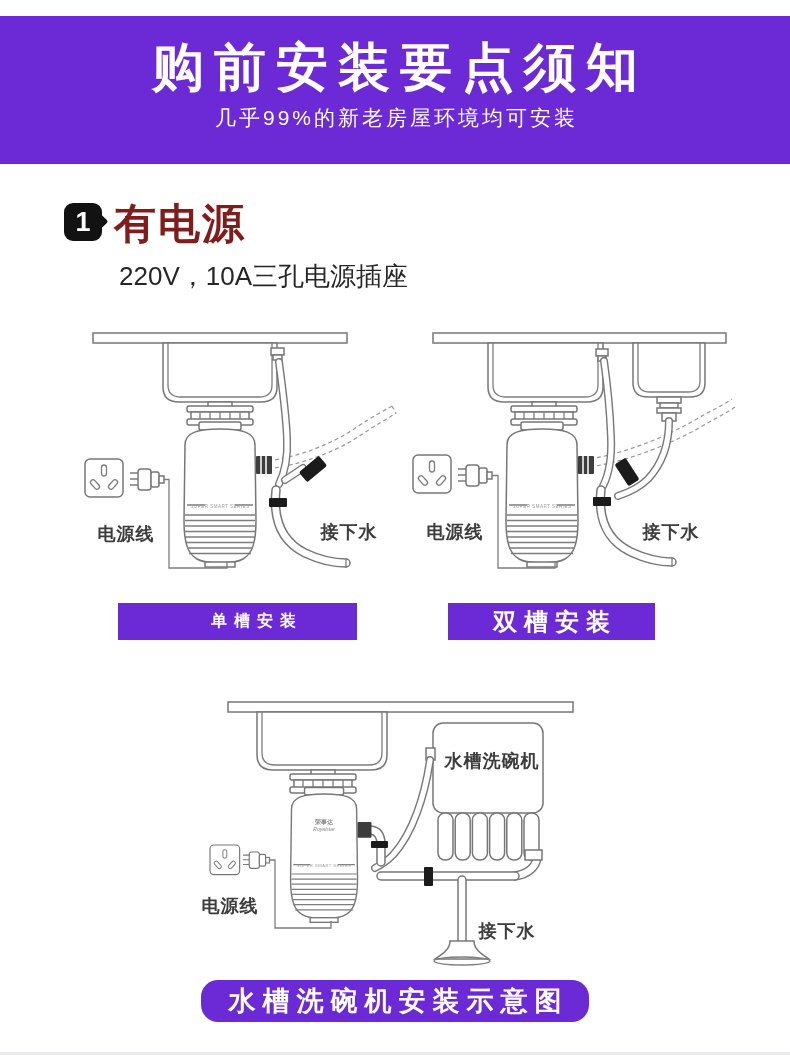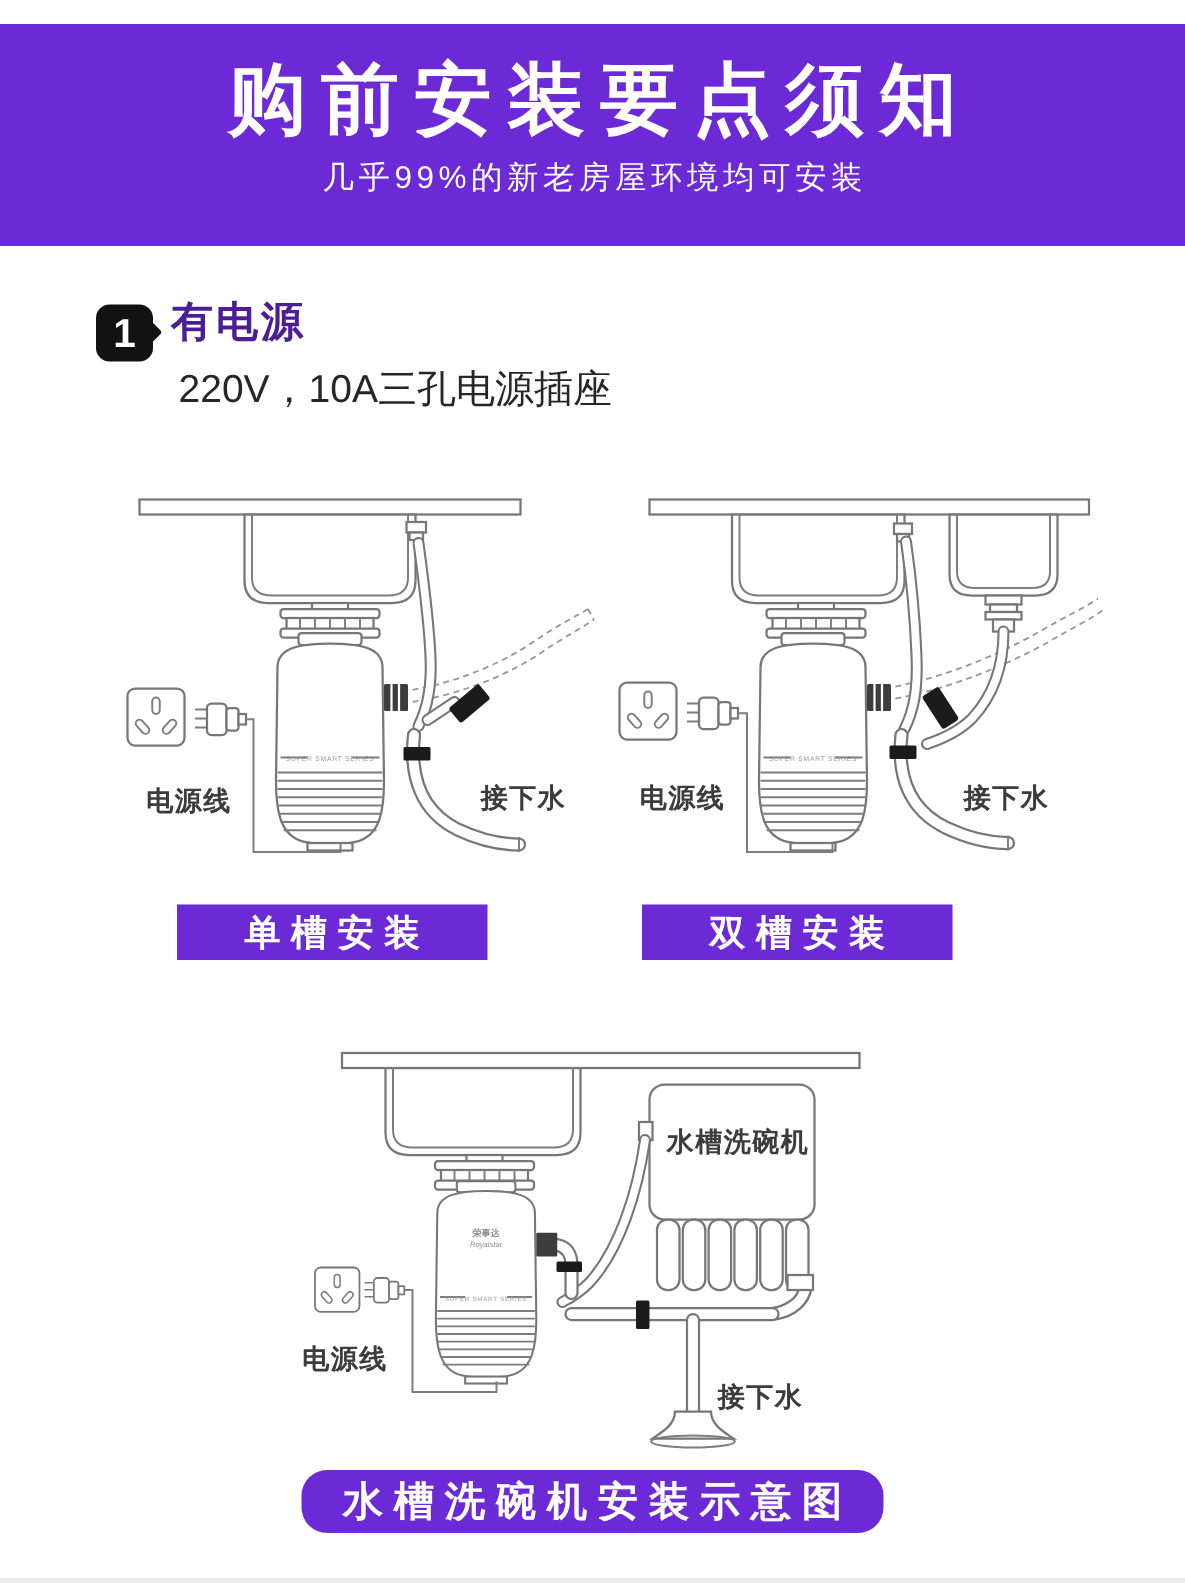--- a/index.html
+++ b/index.html
@@ -9,22 +9,22 @@
   
   .hdr{position:absolute;left:0;top:0;width:790px;height:148px;background:#6b2ad5;color:#fff;text-align:center;margin-top:16px;}
   .hdr-title{padding-top:22px;font-size:52px;font-weight:700;letter-spacing:10px;text-indent:10px;line-height:1.15;}
   .hdr-sub{margin-top:6px;font-size:21px;font-weight:400;letter-spacing:3px;text-indent:3px;}
 
   
   .badge{position:absolute;left:64px;top:203px;width:38px;height:38px;background:#121212;border-radius:9px;
          color:#fff;font-size:27px;font-weight:700;display:flex;align-items:center;justify-content:center;}
   .badge::after{content:"";position:absolute;right:-4px;top:13px;width:11px;height:11px;background:#121212;
          transform:rotate(45deg);border-radius:2px;}
-  .sec-title{position:absolute;left:114px;top:196px;font-size:28px;font-weight:700;color:#4c1d95;letter-spacing:2px;}
-  .sec-sub{position:absolute;left:119px;top:242px;font-size:26px;color:#262626;}
+  .sec-title{position:absolute;left:114px;top:196px;font-size:42px;font-weight:700;color:#7f1d1d;letter-spacing:2px;}
+  .sec-sub{position:absolute;left:119px;top:259px;font-size:26px;color:#262626;}
 
   
   .diag{position:absolute;}
   .ln{fill:#ffffff;stroke:#777777;stroke-width:1.5;}
   .lnf{fill:none;stroke:#7d7d7d;stroke-width:1.3;}
   .tube-o{fill:none;stroke:#777777;stroke-width:9.5;stroke-linecap:round;}
   .tube-i{fill:none;stroke:#ffffff;stroke-width:6.5;stroke-linecap:round;}
   .hose-o{fill:none;stroke:#777777;stroke-width:8;stroke-linecap:round;}
   .hose-i{fill:none;stroke:#ffffff;stroke-width:5.2;stroke-linecap:round;}
   .dash{fill:none;stroke:#979797;stroke-width:1.2;stroke-dasharray:4 3;}
@@ -32,22 +32,22 @@
   .dark{fill:#3d3d3d;}
   .lbl{font-size:18px;font-weight:700;fill:#3c3c3c;letter-spacing:1px;}
   .micro{font-size:4.5px;fill:#9a9a9a;letter-spacing:.5px;}
   .micro2{font-size:6.5px;fill:#8d8d8d;font-weight:700;}
   .micro3{font-size:5.5px;fill:#8d8d8d;font-style:italic;}
   text{text-anchor:middle;}
 
   
   .cap{position:absolute;background:#6b2ad5;color:#ffffff;display:flex;align-items:center;justify-content:center;
        font-weight:700;}
-  .cap-1{left:118px;top:603px;width:207px;height:37px;font-size:24px;letter-spacing:7px;text-indent:7px;}
-  .cap-2{left:428px;top:603px;width:207px;height:37px;font-size:24px;letter-spacing:7px;text-indent:7px;}
+  .cap-1{left:118px;top:603px;width:207px;height:37px;font-size:16px;letter-spacing:7px;text-indent:7px;padding-left:32px;}
+  .cap-2{left:448px;top:603px;width:207px;height:37px;font-size:24px;letter-spacing:7px;text-indent:7px;}
   .cap-3{left:201px;top:980px;width:388px;height:42px;font-size:27px;letter-spacing:7px;text-indent:7px;border-radius:17px;}
 
   
   .footnote{position:absolute;left:0;width:790px;top:1026px;text-align:center;font-size:20px;color:#4a4a4a;
             font-weight:500;letter-spacing:.5px;}
   .btm-line{position:absolute;left:0;top:1052px;width:790px;height:3px;background:#ebebee;}
 </style>
 </head>
 <body>
 

